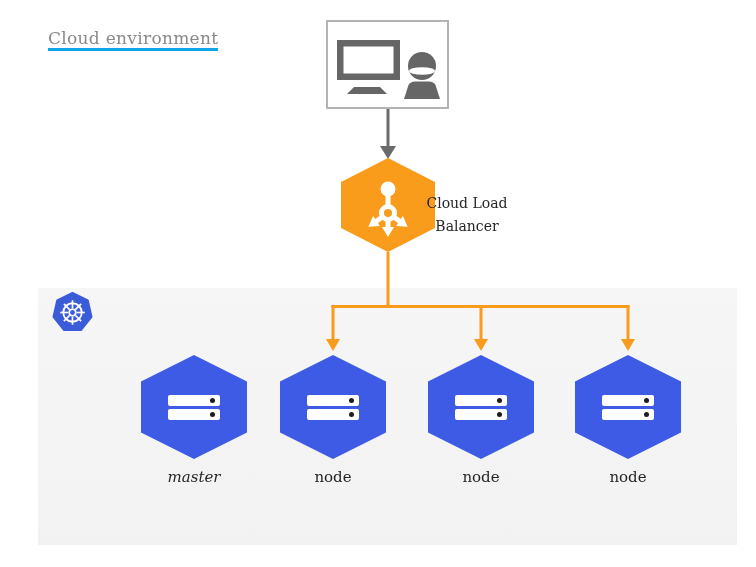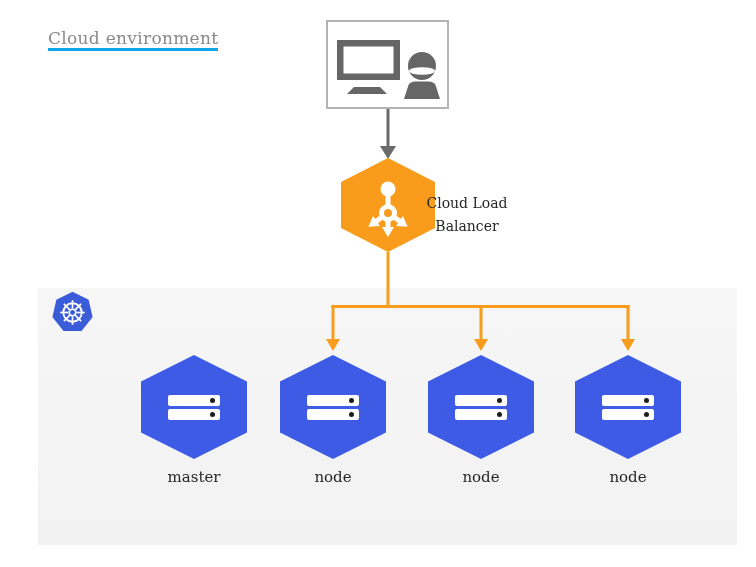--- a/index.html
+++ b/index.html
@@ -58,21 +58,21 @@
 
   
   .lb-label {
     position:absolute; left:420px; top:192px; width:94px;
     text-align:center; font-size:14px; line-height:1.65; color:#262626;
   }
   .node-label {
     position:absolute; top:468px; width:106px; text-align:center;
     font-size:15px; color:#262626;
   }
-  .node-label.pos-0 { left:141px; }
+  .node-label.pos-0 { left:141px;font-style:italic; }
   .node-label.pos-1 { left:280px; }
   .node-label.pos-2 { left:428px; }
   .node-label.pos-3 { left:575px; }
 
   .k8s-logo { position:absolute; left:52px; top:292px; width:41px; height:41px; }
 </style>
 </head>
 <body>
 
 <div class="stage">

